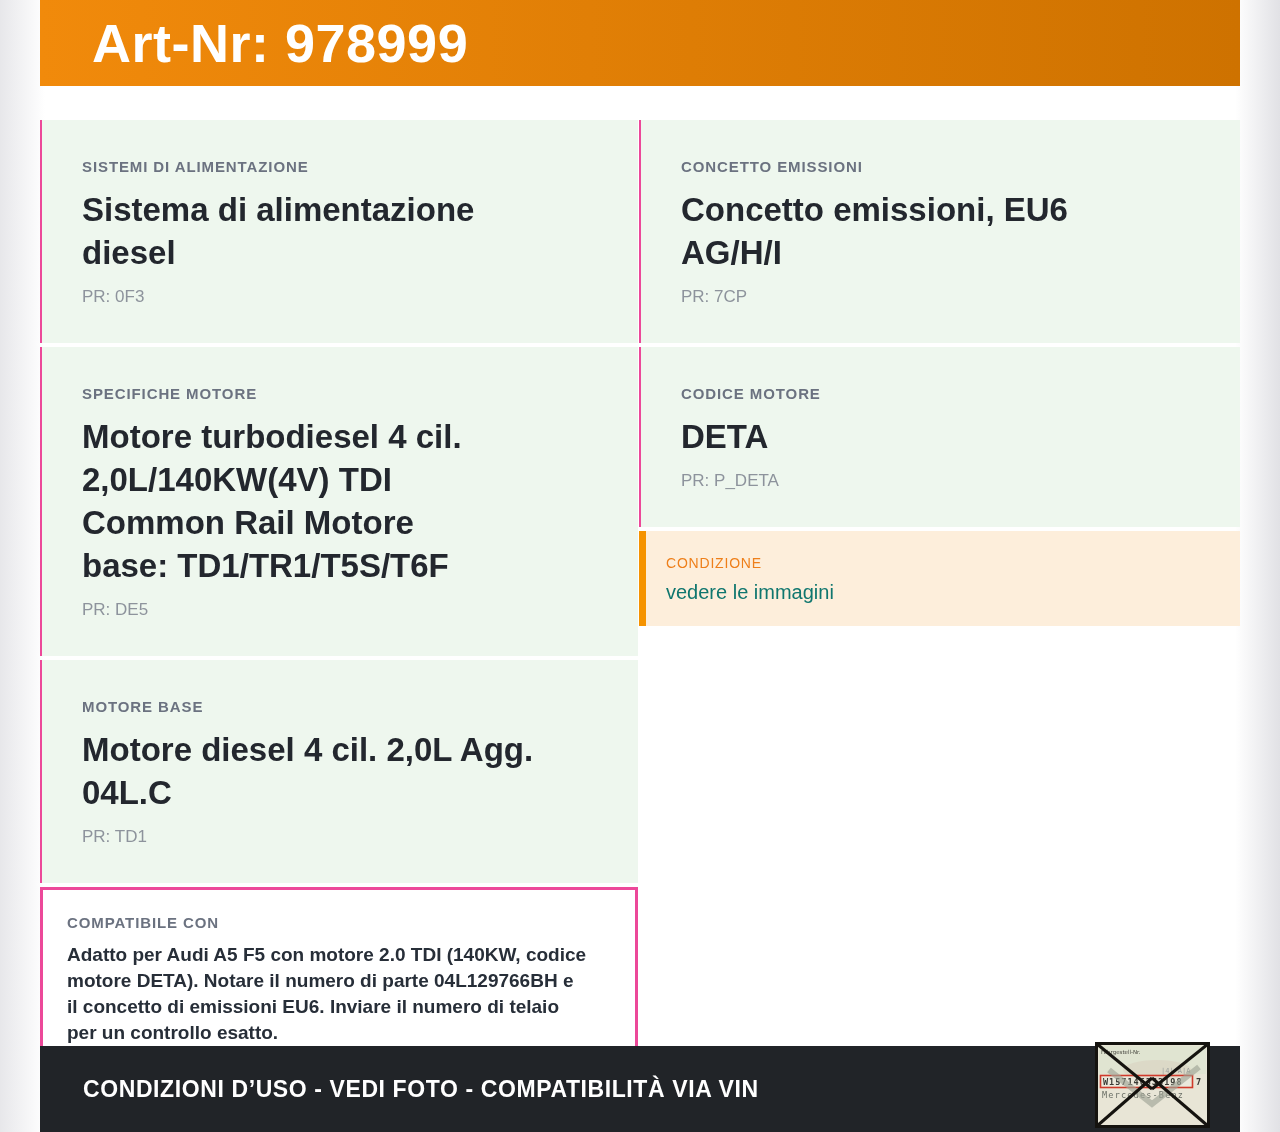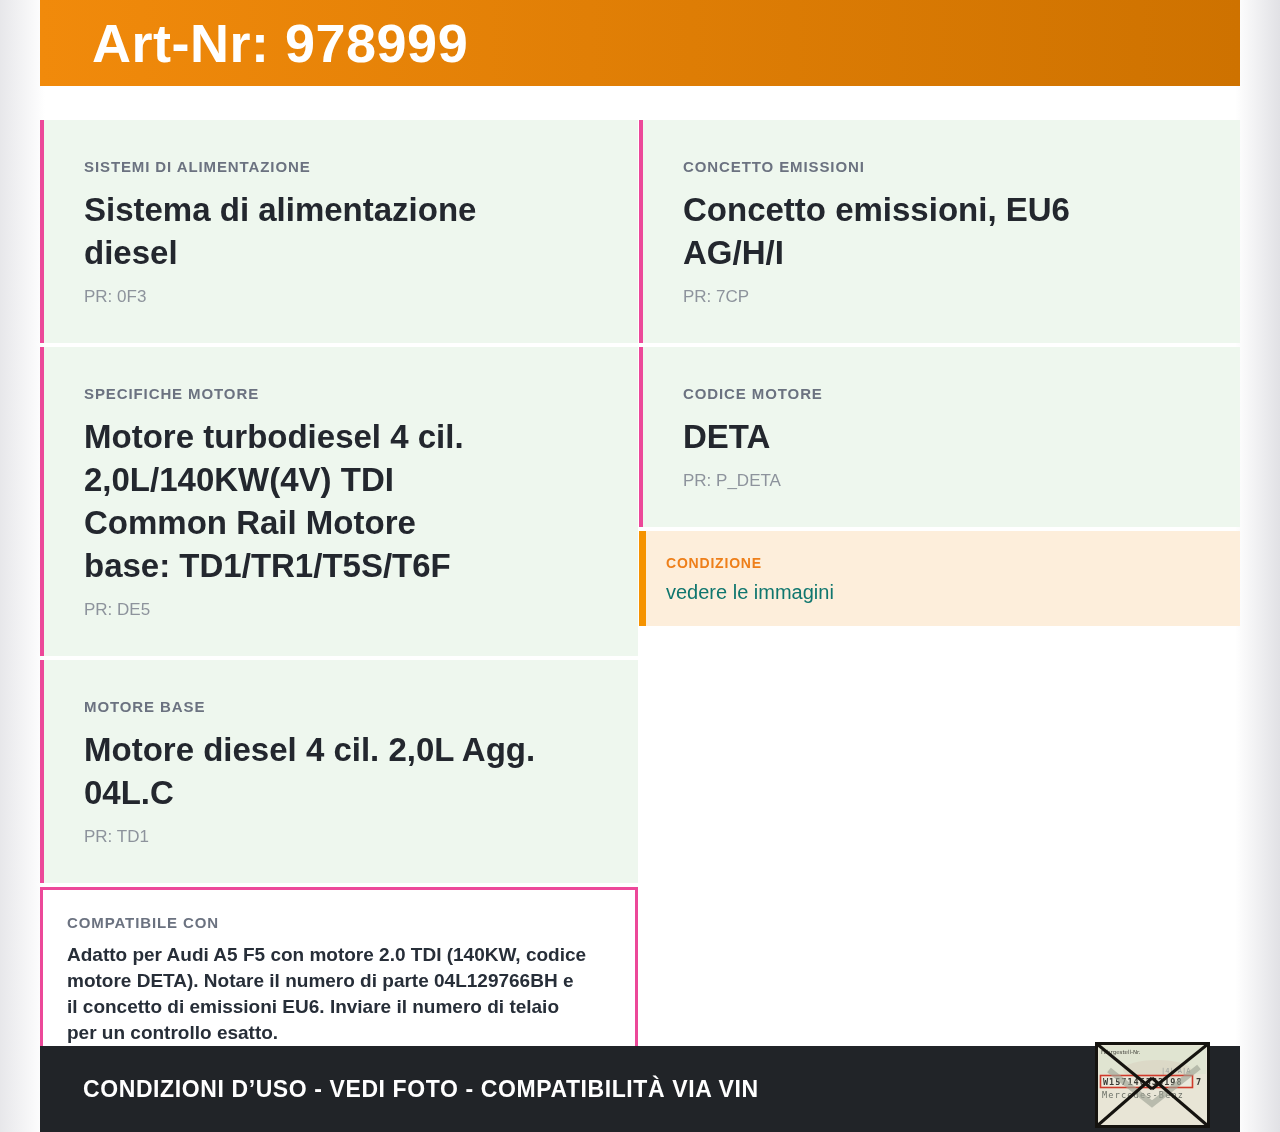--- a/index.html
+++ b/index.html
@@ -22,21 +22,21 @@
     font-size: 54px; font-weight: 700; color: #ffffff; letter-spacing: 0.5px;
   }
 
   
   .col { position: absolute; top: 120px; }
   .col-left  { left: 40px;  width: 598px; }
   .col-right { left: 639px; width: 601px; }
 
   .card {
     background: #eef7ee;
-    border-left: 4px solid #ec4899;
+    border-left: 2px solid #ec4899;
     padding: 38px 40px 36px 40px;
     margin-bottom: 4px;
   }
   .card-label {
     font-size: 15px; font-weight: 700; color: #6b7280;
     letter-spacing: 0.9px; margin-bottom: 13px;
   }
   .card-title {
     font-size: 33px; font-weight: 700; color: #23272e;
     line-height: 43px; margin-bottom: 13px; max-width: 415px;
@@ -44,21 +44,21 @@
   .card-title.w-narrow { max-width: 405px; }
   .card-title.w-wide   { max-width: 475px; }
   .card-pr { font-size: 17px; color: #8d939c; }
 
   .card--condition {
     background: #fdeedb;
     border-left: 7px solid #f59300;
     padding: 24px 20px 22px 20px;
   }
   .condition-label {
-    font-size: 14px; font-weight: 700; color: #ee7f1a;
+    font-size: 14px; font-weight: 400; color: #ee7f1a;
     letter-spacing: 0.8px; margin-bottom: 10px;
   }
   .condition-value { font-size: 20px; color: #0f766e; }
 
   
   .compat {
     background: #ffffff;
     border: 3px solid #ec4899;
     margin-top: 3px;
     padding: 24px 24px 18px 24px;

